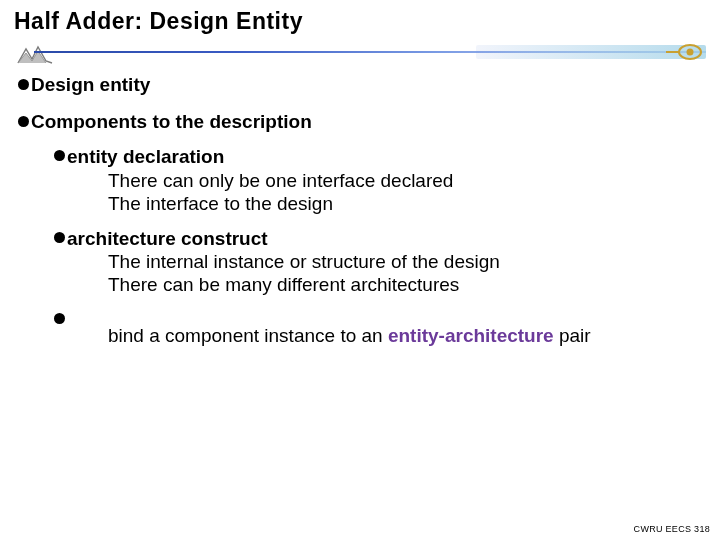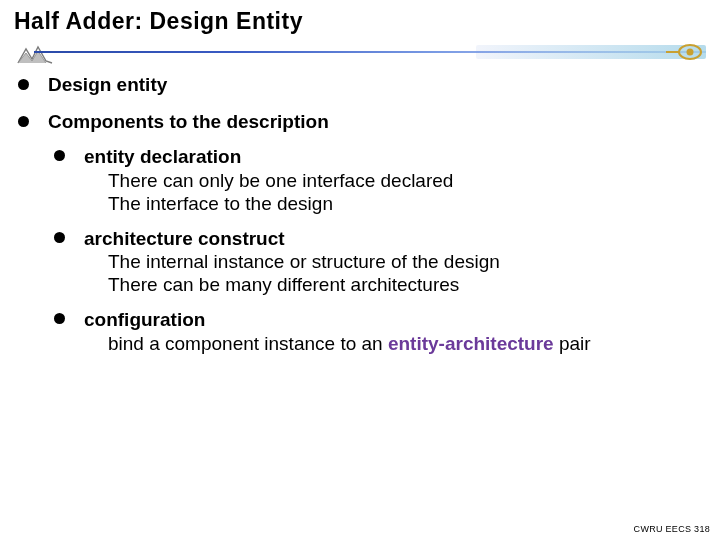--- a/index.html
+++ b/index.html
@@ -59,21 +59,21 @@
     height: 18px;
   }
   .content {
     padding-left: 4px;
     font-size: 19px;
     line-height: 1.22;
   }
   .bullet-row {
     display: flex;
     align-items: flex-start;
-    gap: 19px;
+    gap: 2px;
   }
   .dot {
     width: 11px;
     height: 11px;
     border-radius: 50%;
     background: #000000;
     margin-top: 6px;
     flex-shrink: 0;
   }
   .bold { font-weight: bold; }
@@ -160,21 +160,20 @@
           <span class="dot"></span>
           <span class="bold">architecture construct</span>
         </div>
         <div class="sub2">The internal instance or structure of the design</div>
         <div class="sub2">There can be many different architectures</div>
       </div>
 
       <div class="block tight">
         <div class="bullet-row">
           <span class="dot"></span>
-          <span class="bold">configuration</span>
         </div>
         <div class="sub2"><span> bind a component instance to an </span><span class="emph">entity-architecture</span><span> pair</span></div>
       </div>
 
     </div>
 
   </div>
 </div>
 
 <div class="footer">CWRU EECS 318</div>

